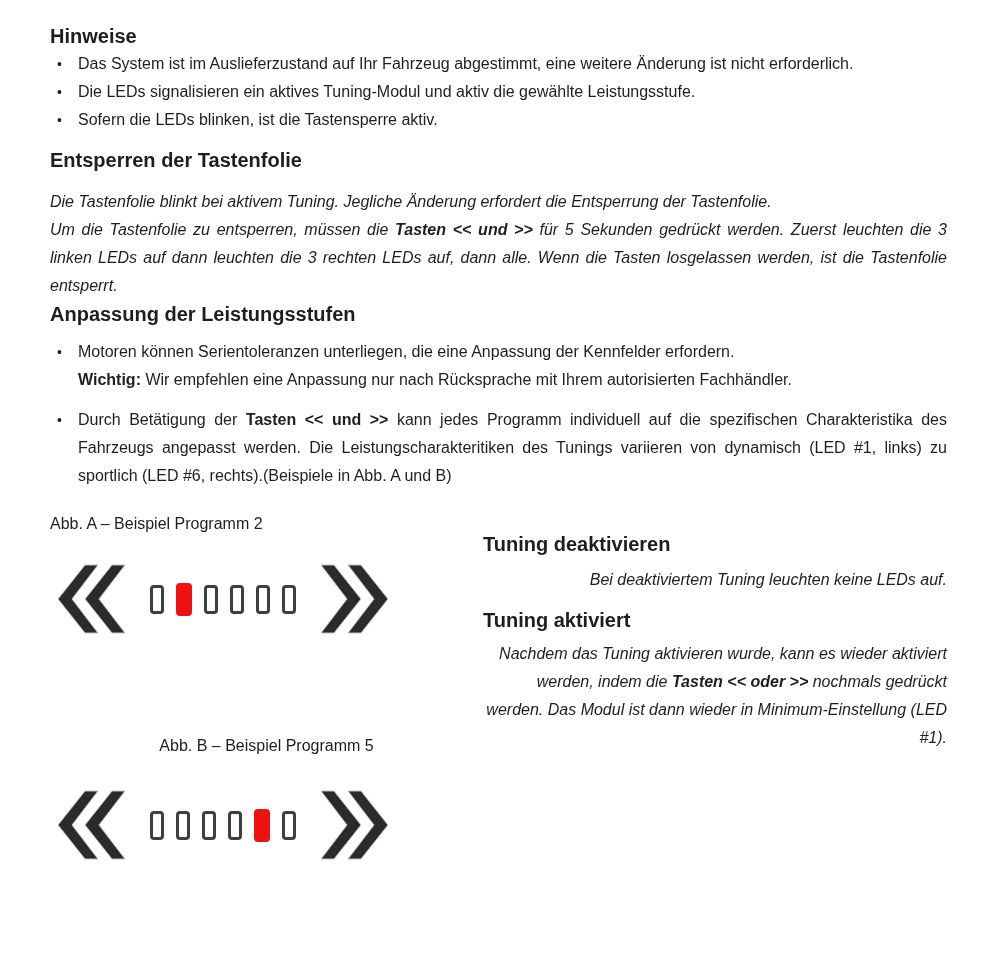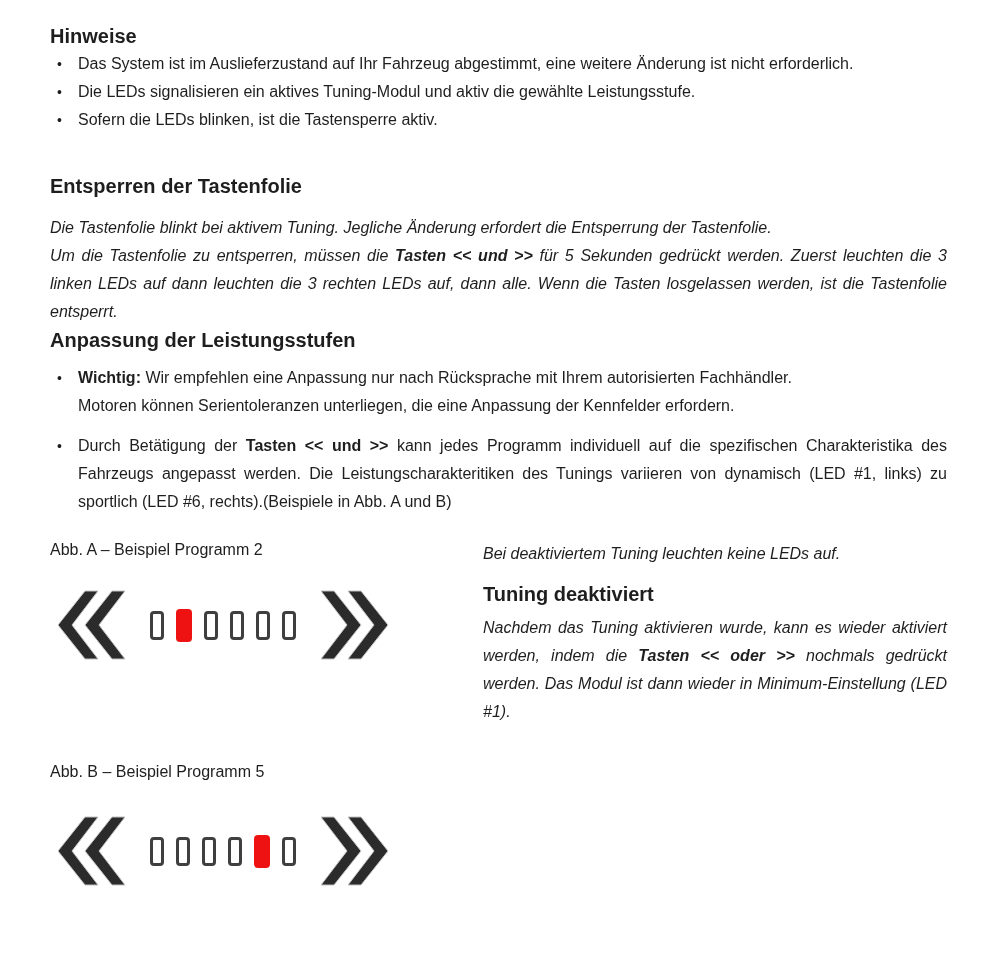--- a/index.html
+++ b/index.html
@@ -16,34 +16,34 @@
   p { margin:0;font-style:italic; }
   .just { text-align:justify; }
   ul.doc-list { list-style:none; }
   ul.doc-list > li { position:relative; padding-left:28px; }
   ul.doc-list > li .bullet-marker {
     position:absolute; left:7px; top:0; font-size:14px;
   }
   b { font-weight:700; }
 
   
-  #sec-entsperren { margin-top:38px; }
+  #sec-entsperren { margin-top:12px; }
   #sec-entsperren .hd { margin-bottom:14px; }
   #sec-anpassung { }
   #sec-anpassung .hd { margin-bottom:10px; }
   #sec-anpassung li + li { margin-top:12px; }
 
   
   .twocol { margin-top:16px; display:flex; }
   .col-left { width:433px; flex:0 0 auto; }
   .col-right { flex:1 1 auto; }
 
   .fig-label { line-height:28px; }
   .fig-label.first { margin-top:4px; }
-  .fig-label.second { margin-top:98px; }
+  .fig-label.second { margin-top:98px;text-align:center; }
 
   .led-figure {
     margin-top:26px; margin-left:8px;
     display:flex; align-items:center; gap:25px;
     height:70px;
   }
   .led-figure.second { margin-top:30px; }
   .chevrons { width:67px; height:70px; flex:0 0 auto; display:block; }
   .chevrons.right { transform:scaleX(-1); }
   .led-strip { display:flex; align-items:center; gap:12px; }
@@ -56,21 +56,21 @@
   }
   .led.on {
     width:16px; height:33px;
     border:none;
     border-radius:4px;
     background:#ee1212;
   }
 
   .col-right .hd.first { margin-top:24px; }
   .col-right .hd.second { margin-top:12px; }
-  .col-right p { margin-top:6px; }
+  .col-right p { margin-top:6px;text-align:right; }
   .col-right p.followup { margin-top:8px; }
 </style>
 </head>
 <body>
 
 <main>
 
   <section id="sec-hinweise">
     <div class="hd">Hinweise</div>
     <ul class="doc-list">
@@ -93,22 +93,22 @@
     <div class="hd">Entsperren der Tastenfolie</div>
     <p>Die Tastenfolie blinkt bei aktivem Tuning. Jegliche Änderung erfordert die Entsperrung der Tastenfolie.</p>
     <p class="just"><span>Um die Tastenfolie zu entsperren, müssen die </span><b>Tasten &lt;&lt; und &gt;&gt;</b><span> für 5 Sekunden gedrückt werden. Zuerst leuchten die 3 linken LEDs auf dann leuchten die 3 rechten LEDs auf, dann alle. Wenn die Tasten losgelassen werden, ist die Tastenfolie entsperrt.</span></p>
   </section>
 
   <section id="sec-anpassung">
     <div class="hd">Anpassung der Leistungsstufen</div>
     <ul class="doc-list">
       <li>
         <span class="bullet-marker">•</span>
+        <div>Motoren können Serientoleranzen unterliegen, die eine Anpassung der Kennfelder erfordern.</div>
         <div><b>Wichtig:</b><span> Wir empfehlen eine Anpassung nur nach Rücksprache mit Ihrem autorisierten Fachhändler.</span></div>
-        <div>Motoren können Serientoleranzen unterliegen, die eine Anpassung der Kennfelder erfordern.</div>
       </li>
       <li>
         <span class="bullet-marker">•</span>
         <div class="just"><span>Durch Betätigung der </span><b>Tasten &lt;&lt; und &gt;&gt;</b><span> kann jedes Programm individuell auf die spezifischen Charakteristika des Fahrzeugs angepasst werden. Die Leistungscharakteritiken des Tunings variieren von dynamisch (LED #1, links) zu sportlich (LED #6, rechts).(Beispiele in Abb. A und B)</span></div>
       </li>
     </ul>
   </section>
 
   <div class="twocol">
 
@@ -150,21 +150,22 @@
             <span class="led"></span>
           </div>
         <svg class="chevrons right" viewBox="0 0 67 70" xmlns="http://www.w3.org/2000/svg">
           <polygon points="27,1 0,35 27,69 40,69 14,35 40,1" fill="#2b2b2b" stroke="#c2c2c2" stroke-width="1"></polygon>
           <polygon points="54,1 27,35 54,69 67,69 41,35 67,1" fill="#2b2b2b" stroke="#c2c2c2" stroke-width="1"></polygon>
         </svg>
       </div>
     </div>
 
     <div class="col-right">
+      <div class="hd first">Tuning deaktivieren</div>
       <p class="followup">Bei deaktiviertem Tuning leuchten keine LEDs auf.</p>
 
-      <div class="hd second">Tuning deaktiviert</div>
+      <div class="hd second">Tuning aktiviert</div>
       <p class="just"><span>Nachdem das Tuning aktivieren wurde, kann es wieder aktiviert werden, indem die </span><b>Tasten &lt;&lt; oder &gt;&gt;</b><span> nochmals gedrückt werden. Das Modul ist dann wieder in Minimum-Einstellung (LED #1).</span></p>
     </div>
 
   </div>
 
 </main>
 
 </body></html>

